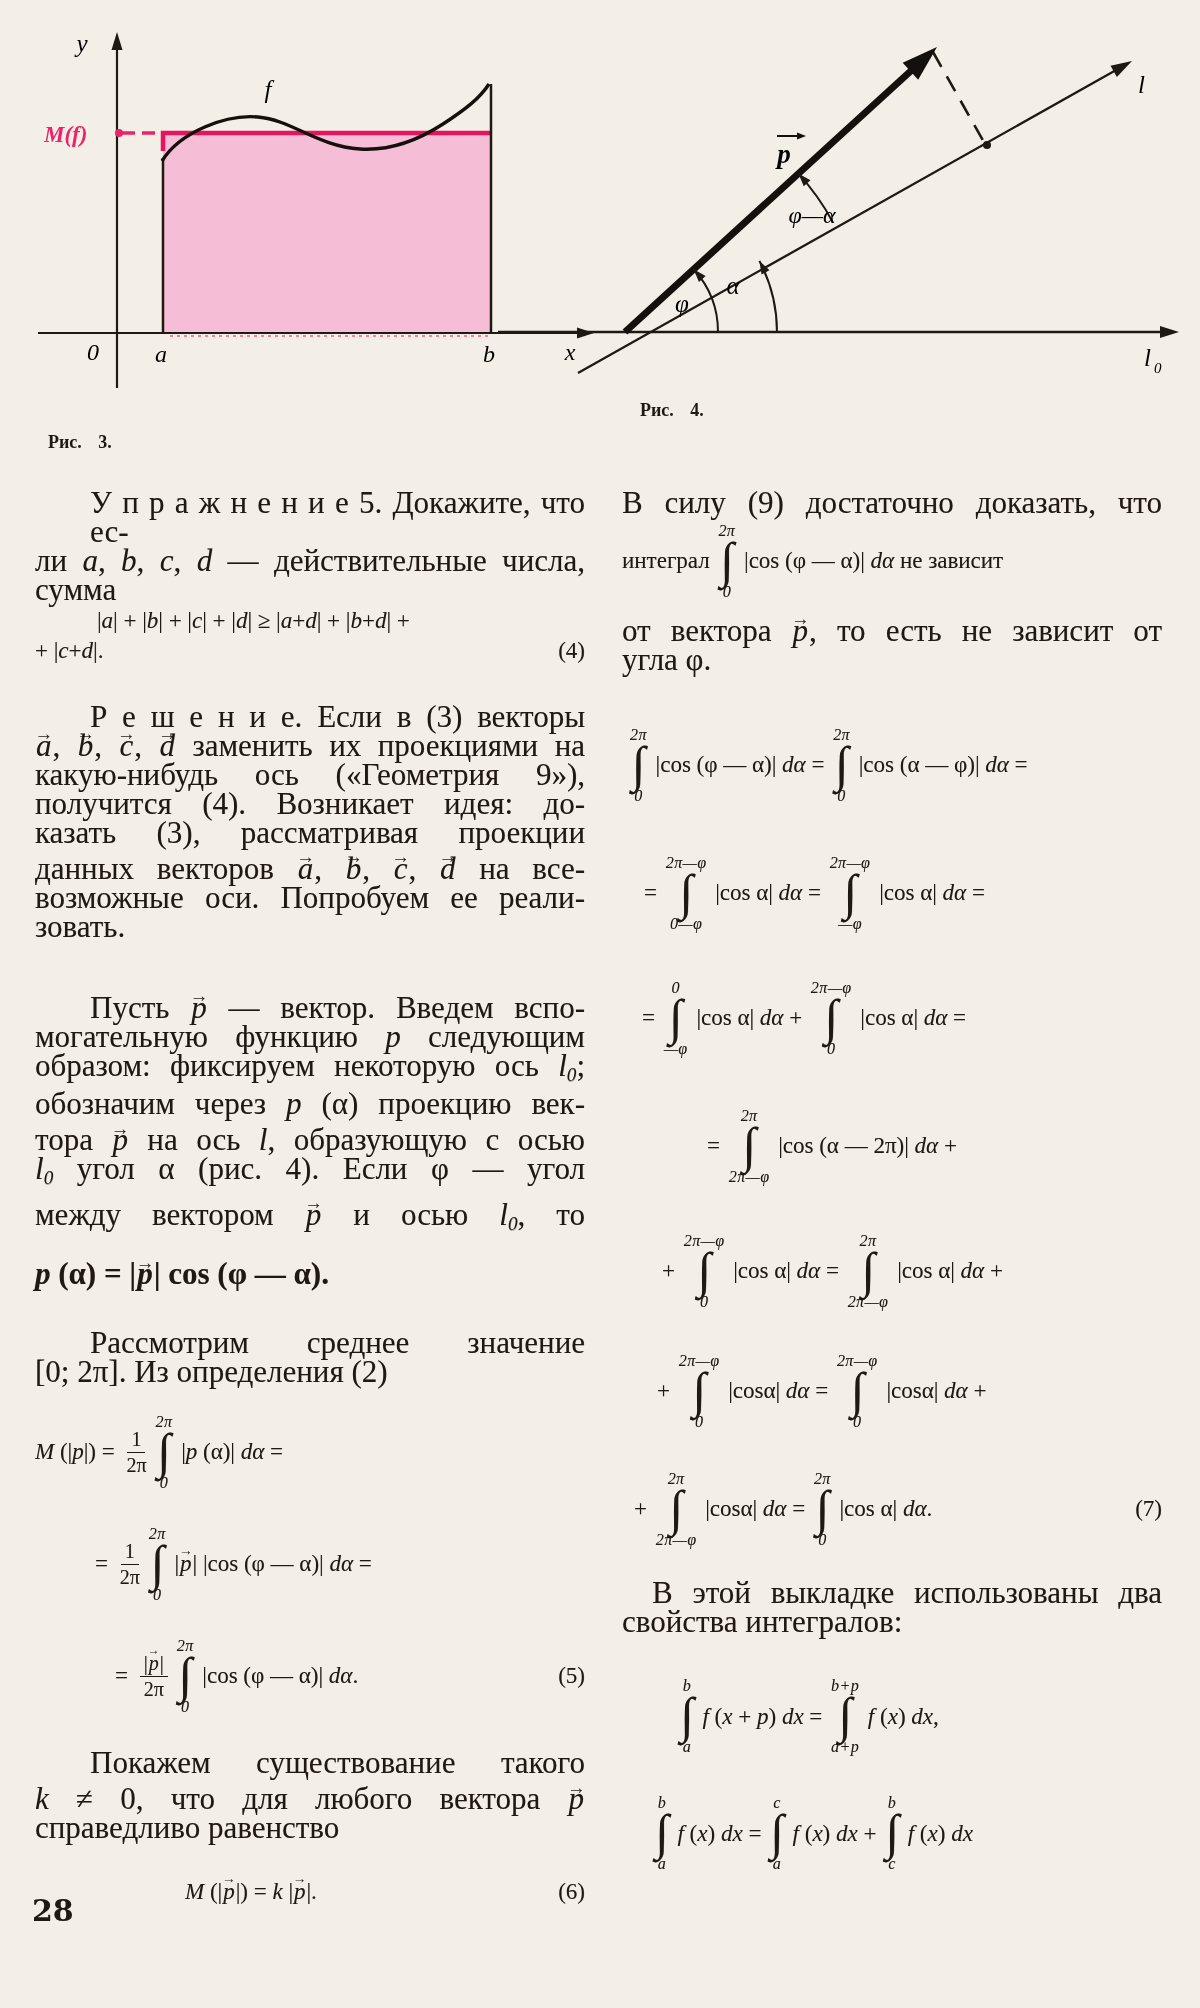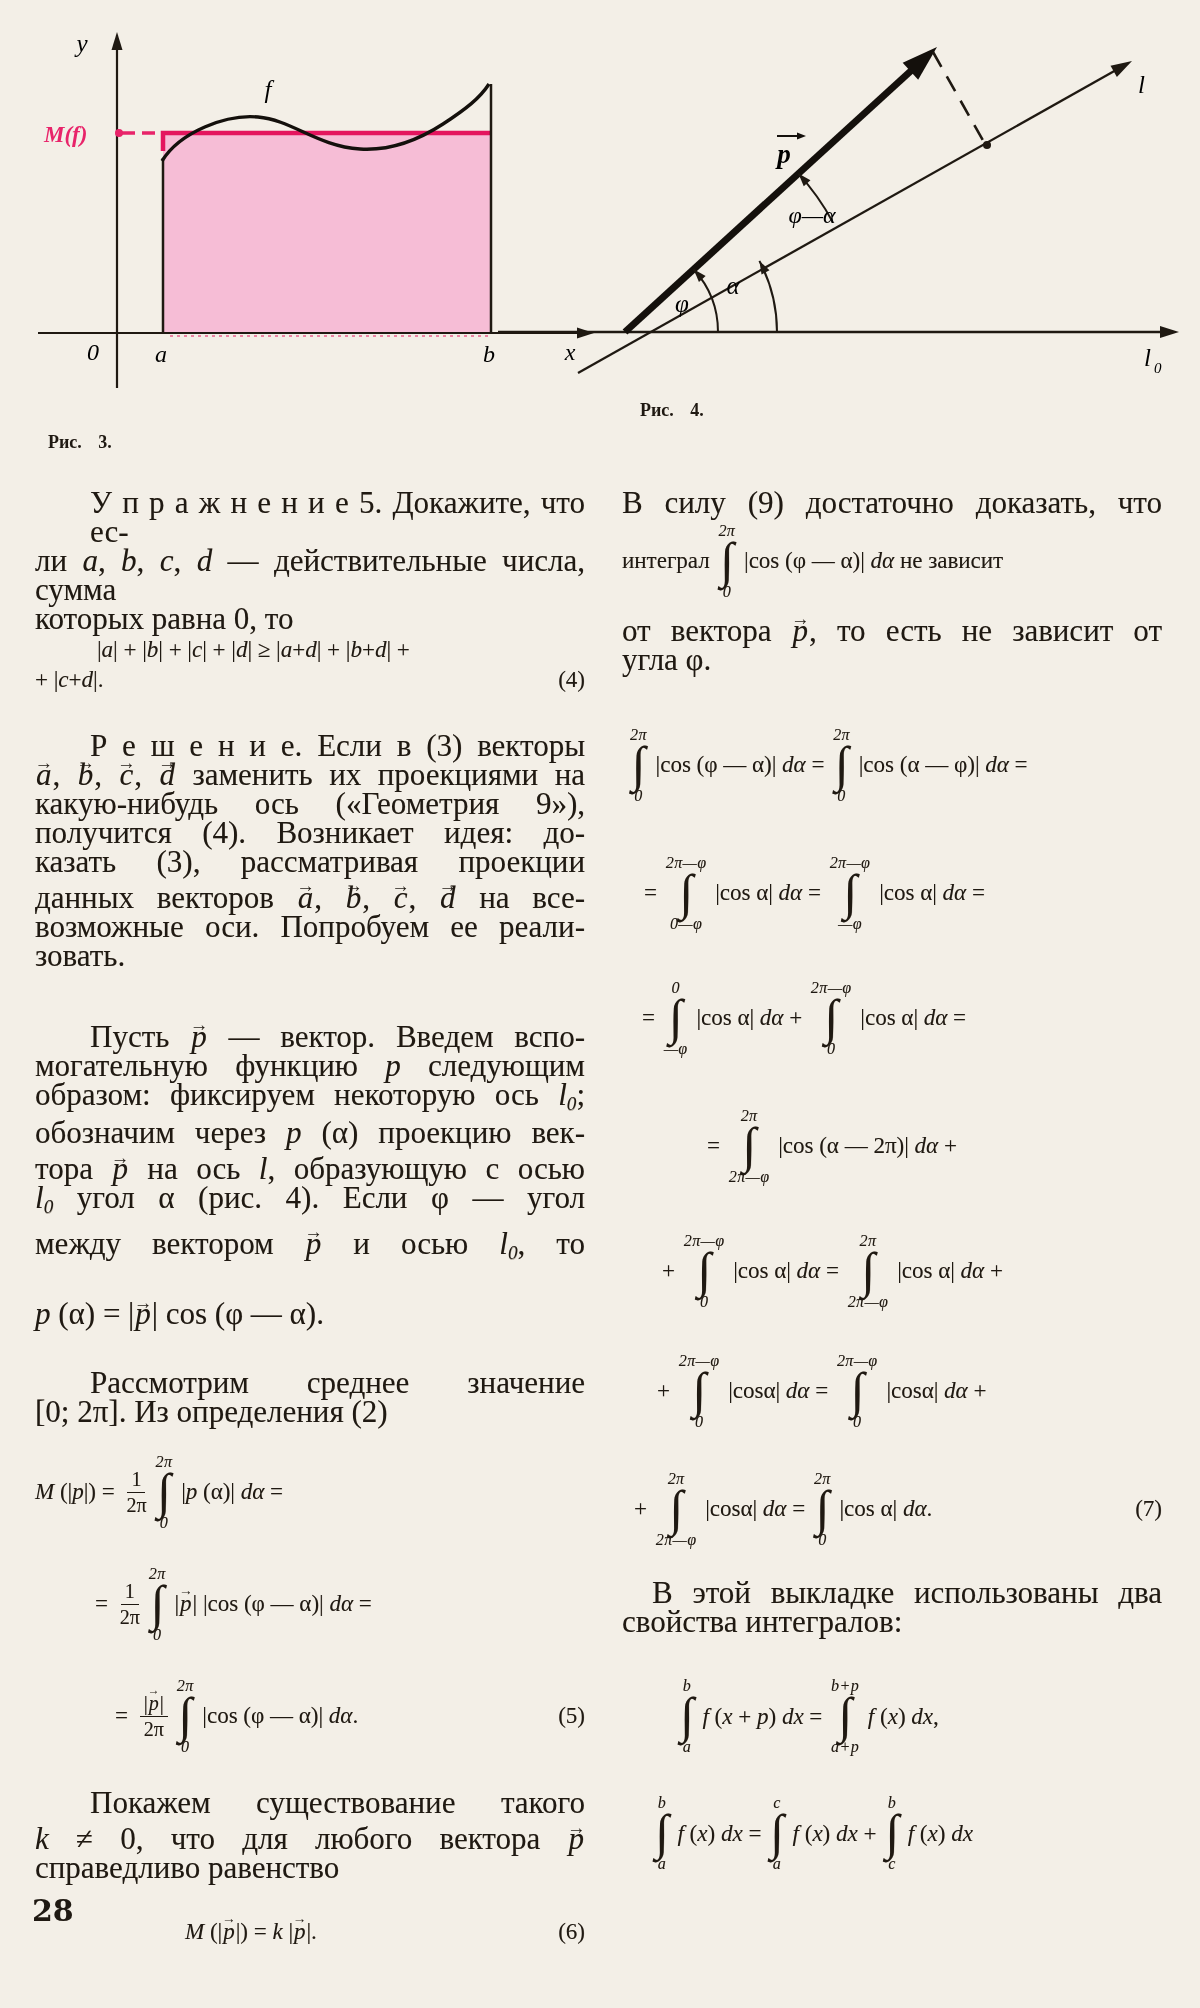--- a/index.html
+++ b/index.html
@@ -100,21 +100,20 @@
     <text x="253" y="274" font-size="25" font-style="italic" text-anchor="middle">α</text>
     <text x="332" y="203" font-size="24" font-style="italic" text-anchor="middle">φ—α</text>
   </svg>
 
   <div class="cap" style="left:48px;top:432px;">Рис. 3.</div>
   <div class="cap" style="left:640px;top:400px;">Рис. 4.</div>
 
   <div class="col col-left">
       <div class="tline jl" style="padding-left: 55px;"><span class="rm">У п р а ж н е н и е  5. Докажите, что ес-</span></div>
       <div class="tline jl"><span class="rm">ли </span><span class="it">a</span><span class="rm">, </span><span class="it">b</span><span class="rm">, </span><span class="it">c</span><span class="rm">, </span><span class="it">d</span><span class="rm"> — действительные числа, сумма</span></div>
-      <div class="tline"><span class="rm">которых равна 0, то</span></div>
       <div class="mrow" style="margin-top: 2px; padding-left: 62px; height: 30px;">
         <span class="rm">|</span>
         <span class="it">a</span>
         <span class="rm">| + |</span>
         <span class="it">b</span>
         <span class="rm">| + |</span>
         <span class="it">c</span>
         <span class="rm">| + |</span>
         <span class="it">d</span>
         <span class="rm">| ≥ |</span>
@@ -143,21 +142,21 @@
       <div class="tline jl" style="margin-top: 7px;"><span class="rm">данных векторов </span><span class="vec">a</span><span class="rm">, </span><span class="vec">b</span><span class="rm">, </span><span class="vec">c</span><span class="rm">, </span><span class="vec">d</span><span class="rm"> на все-</span></div>
       <div class="tline jl"><span class="rm">возможные оси. Попробуем ее реали-</span></div>
       <div class="tline"><span class="rm">зовать.</span></div>
       <div class="tline jl" style="margin-top: 52px; padding-left: 55px;"><span class="rm">Пусть </span><span class="vec">p</span><span class="rm"> — вектор. Введем вспо-</span></div>
       <div class="tline jl"><span class="rm">могательную функцию </span><span class="it">p</span><span class="rm"> следующим</span></div>
       <div class="tline jl"><span class="rm">образом: фиксируем некоторую ось </span><span class="it">l</span><span class="ssub">0</span><span class="rm">;</span></div>
       <div class="tline jl"><span class="rm">обозначим через </span><span class="it">p</span><span class="rm"> (α) проекцию век-</span></div>
       <div class="tline jl" style="margin-top: 7px;"><span class="rm">тора </span><span class="vec">p</span><span class="rm"> на ось </span><span class="it">l</span><span class="rm">, образующую с осью</span></div>
       <div class="tline jl"><span class="it">l</span><span class="ssub">0</span><span class="rm"> угол α (рис. 4). Если φ — угол</span></div>
       <div class="tline jl" style="margin-top: 7px;"><span class="rm">между вектором </span><span class="vec">p</span><span class="rm"> и осью </span><span class="it">l</span><span class="ssub">0</span><span class="rm">, то</span></div>
-      <div class="tline" style="margin-top: 32px;"><span class="it">p</span><span class="rm"> (α) = |</span><span class="vec">p</span><span class="rm">| cos (φ — α).</span></div>
+      <div class="tline" style="margin-top: 21px; font-weight: bold;"><span class="it">p</span><span class="rm"> (α) = |</span><span class="vec">p</span><span class="rm">| cos (φ — α).</span></div>
       <div class="tline jl" style="margin-top: 40px; padding-left: 55px;"><span class="rm">Рассмотрим среднее значение</span></div>
       <div class="tline"><span class="rm">[0; 2π]. Из определения (2)</span></div>
       <div class="mrow" style="margin-top: 10px; height: 112px;">
         <span class="it">M</span>
         <span class="rm"> (|</span>
         <span class="it">p</span>
         <span class="rm">|) = </span>
         <span class="fr">
           <span class="n">1</span>
           <span class="d">2π</span>

